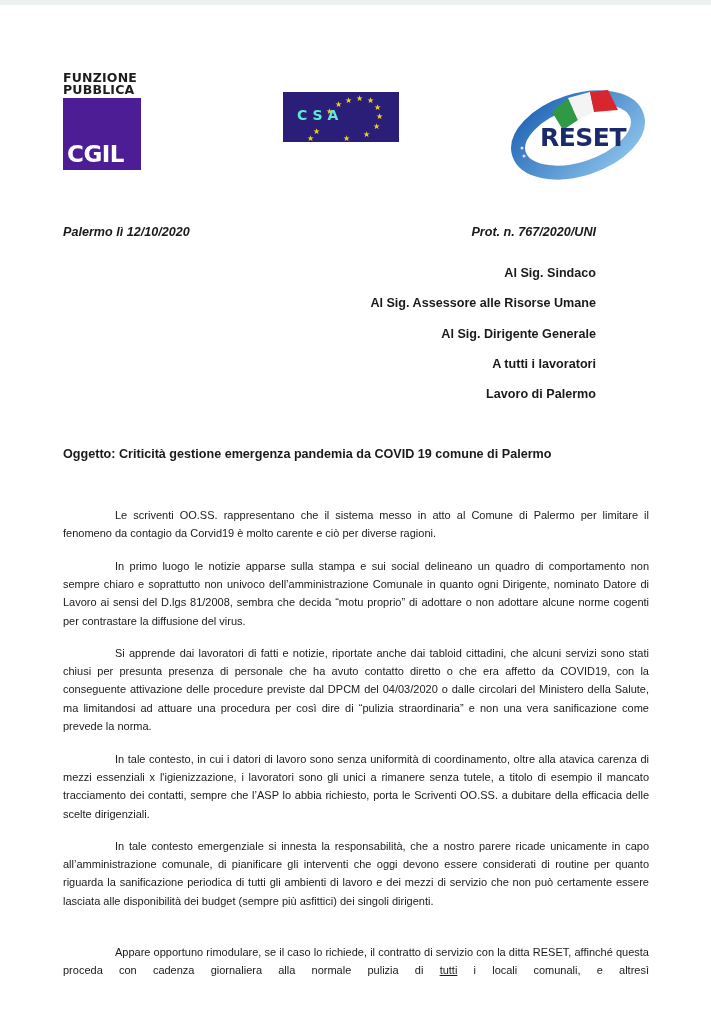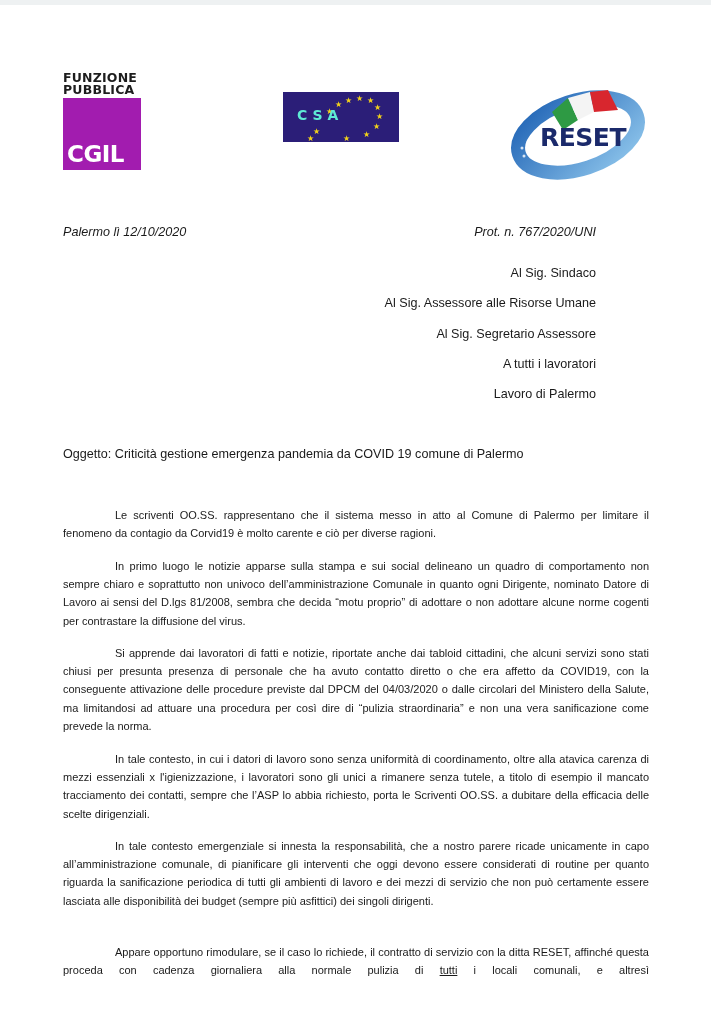--- a/index.html
+++ b/index.html
@@ -16,21 +16,21 @@
   }
   .page { position: absolute; left: 0; top: 0; width: 658px; height: 1024px; margin-top: 34px; }
 
   
   .logo-cgil { position: absolute; left: 63px; top: 38px; width: 80px; }
   .logo-cgil .fp {
     font-family: "DejaVu Sans", sans-serif; font-weight: bold;
     font-size: 12.5px; line-height: 12px; color: #1d1d1d; letter-spacing: 0.2px;
   }
   .logo-cgil .box {
-    margin-top: 2px; width: 78px; height: 72px; background: #a21caf;
+    margin-top: 2px; width: 78px; height: 72px; background: #4c1d95;
     position: relative;
   }
   .logo-cgil .box span {
     position: absolute; left: 4px; bottom: 3px;
     font-family: "DejaVu Sans", sans-serif; font-weight: bold;
     font-size: 23px; color: #ffffff; letter-spacing: -0.5px;
   }
 
   .logo-csa {
     position: absolute; left: 283px; top: 58px; width: 116px; height: 50px;
@@ -46,21 +46,21 @@
   }
 
   .logo-uil { position: absolute; left: 508px; top: 56px; width: 150px; height: 90px; }
   .logo-uil .txt {
     position: absolute; left: 32px; top: 33px;
     font-family: "DejaVu Sans", sans-serif; font-weight: bold;
     font-size: 25px; color: #1b2a6b; letter-spacing: -0.5px;
   }
 
   
-  .txt-line { position: absolute; font-size: 12.6px; line-height: 15px; white-space: nowrap; }
+  .txt-line { position: absolute; font-size: 12.6px; line-height: 15px; white-space: nowrap; font-weight: bold; }
   .italic { font-style: italic; }
   .right { text-align: center; }
   .para {
     position: absolute; left: 63px; width: 586px;
     font-size: 11px; line-height: 18.2px; text-align: justify;
   }
   .para .indent { display: inline-block; width: 52px; }
   u { text-decoration: underline; }
 </style>
 </head>
@@ -118,21 +118,21 @@
       </g>
     </svg>
     <div class="txt">RESET</div>
   </div>
 
   <div class="txt-line italic" style="left:63px;top:191px">Palermo lì 12/10/2020</div>
   <div class="txt-line italic right" style="right:62px;top:191px">Prot. n. 767/2020/UNI</div>
 
   <div class="txt-line right" style="right:62px;top:232px">Al Sig. Sindaco</div>
   <div class="txt-line right" style="right:62px;top:262px">Al Sig. Assessore alle Risorse Umane</div>
-  <div class="txt-line right" style="right:62px;top:293px">Al Sig. Segretario Assessore</div>
+  <div class="txt-line right" style="right:62px;top:293px">Al Sig. Dirigente Generale</div>
   <div class="txt-line right" style="right:62px;top:323px">A tutti i lavoratori</div>
   <div class="txt-line right" style="right:62px;top:353px">Lavoro di Palermo</div>
 
   <div class="txt-line" style="left:63px;top:413px">Oggetto: Criticità gestione emergenza pandemia da COVID 19  comune di Palermo</div>
 
   <div class="para" style="top:472px">
     <span class="indent"></span><span>Le scriventi OO.SS. rappresentano che il sistema messo in atto al Comune di Palermo per limitare il fenomeno da contagio da Corvid19 è molto carente e ciò per diverse ragioni.</span>
   </div>
 
   <div class="para" style="top:523px">

